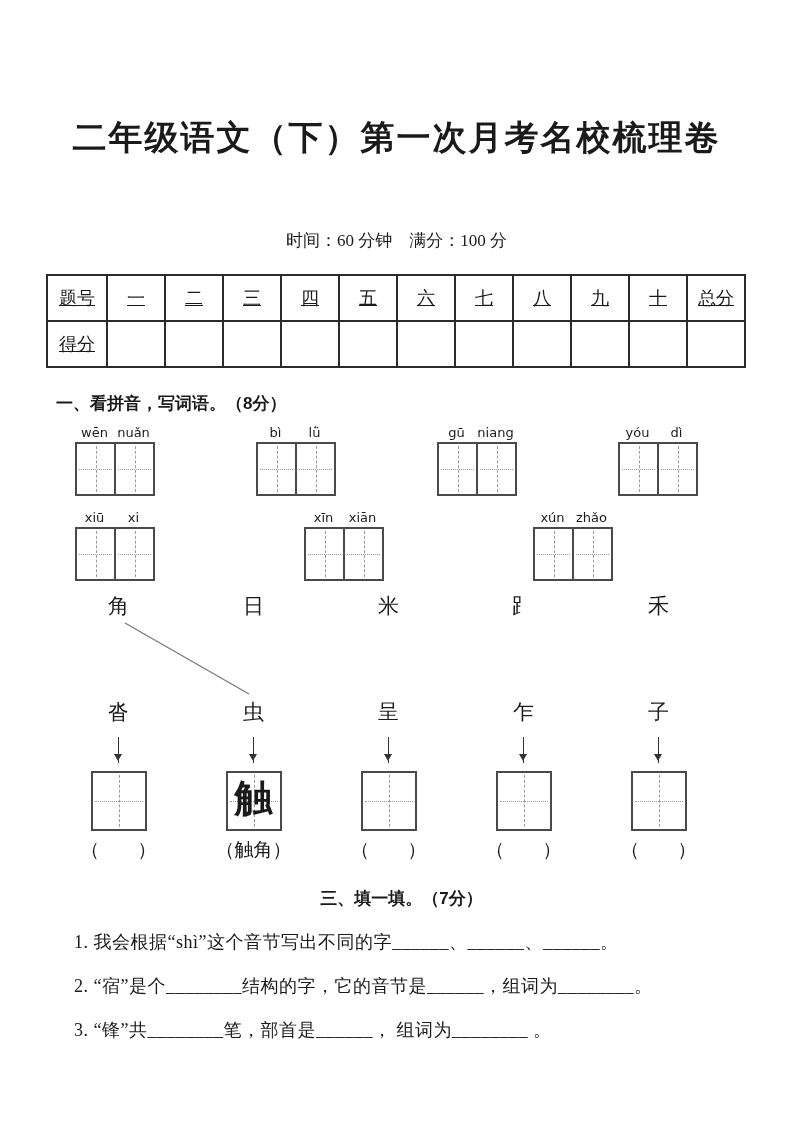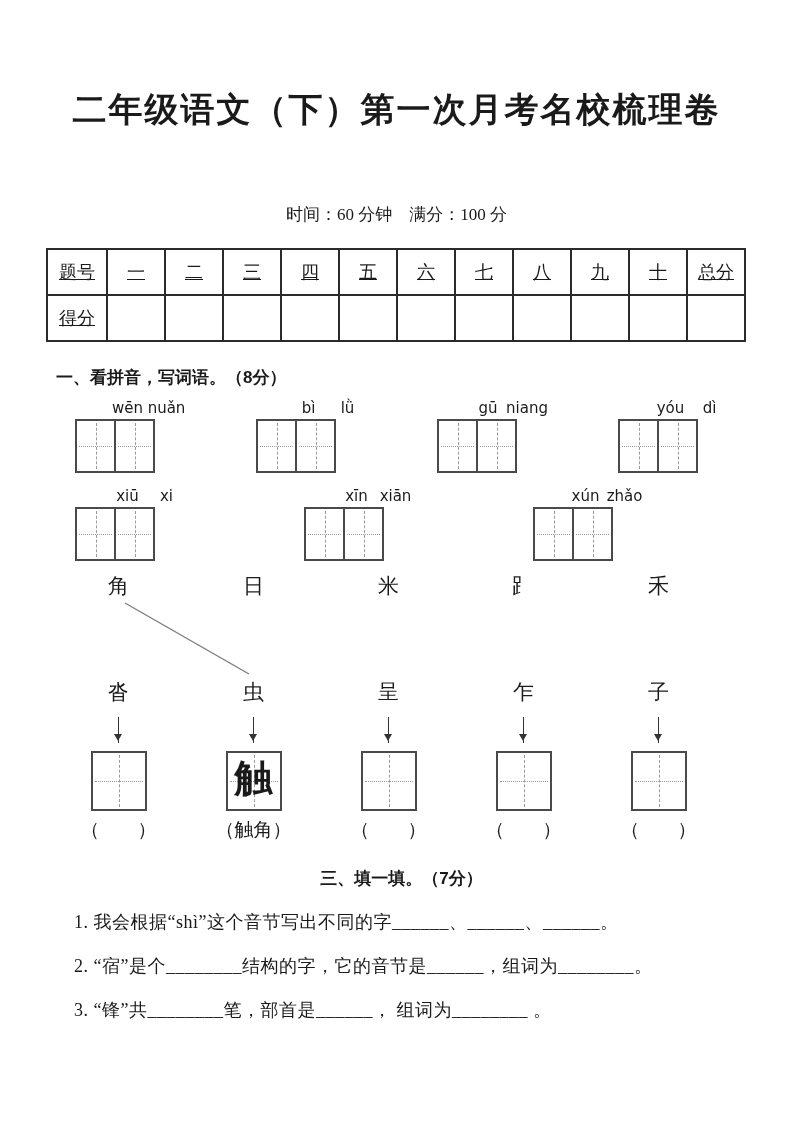--- a/index.html
+++ b/index.html
@@ -1,39 +1,39 @@
 <!DOCTYPE html>
 <html><head>
 <meta charset="utf-8">
 <style>
   html,body{margin:0;padding:0;background:#ffffff;}
   body{width:793px;height:1122px;overflow:hidden;color:#1a1a1a;
        font-family:"Liberation Serif","DejaVu Serif",serif;}
   .page{width:793px;height:1122px;box-sizing:border-box;padding:92px 46px 0 46px;}
 
   
-  .title{text-align:center;font-family:Liberation Mono, monospace;
-         font-weight:bold;font-size:34px;letter-spacing:2px;line-height:1.2;}
+  .title{text-align:center;font-family:Liberation Serif, serif;
+         font-weight:bold;font-size:34px;letter-spacing:2px;line-height:1.2;margin-top:26px;}
   .meta{text-align:center;font-size:17px;margin-top:70px;white-space:pre;}
 
   
   table.score{border-collapse:collapse;table-layout:fixed;width:700px;margin-top:22px;text-decoration:underline;}
   table.score td{border:2px solid #2b2b2b;text-align:center;font-size:18px;
                  height:44px;padding:0;}
   table.score td.lbl{width:58px;}
 
   
   .sec-head{font-family:"Liberation Sans","DejaVu Sans",sans-serif;font-weight:bold;
             font-size:17px;margin:24px 0 0 10px;}
 
   
   .pgrid{display:grid;grid-template-columns:repeat(4,181px);margin:10px 0 0 29px;}
   .pgroup{width:78px;}
   .plabel{display:flex;width:78px;margin-bottom:2px;
-          font-family:"DejaVu Sans","Liberation Sans",sans-serif;font-size:15px;margin-left:33px;}
+          font-family:"DejaVu Sans","Liberation Sans",sans-serif;font-size:13px;}
   .plabel span{flex:1;text-align:center;white-space:nowrap;}
   .pbox{display:flex;border:2px solid #4a4a4a;width:76px;background:#fff;}
   .pcell{width:37px;height:50px;position:relative;}
   .pcell + .pcell{border-left:2px solid #4a4a4a;}
   .pcell::before{content:"";position:absolute;left:50%;top:2px;bottom:2px;
                  border-left:1px dashed #9a9a9a;}
   .pcell::after{content:"";position:absolute;top:50%;left:2px;right:2px;
                 border-top:1px dotted #9a9a9a;}
   .prow2{margin-top:14px;gap:48px;}
 

